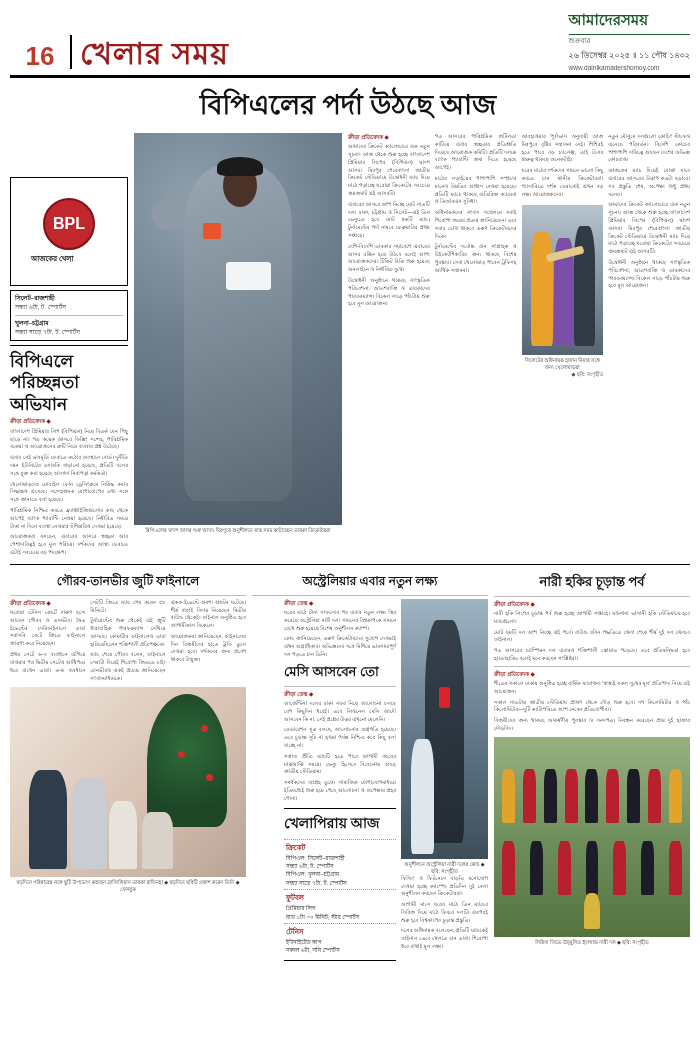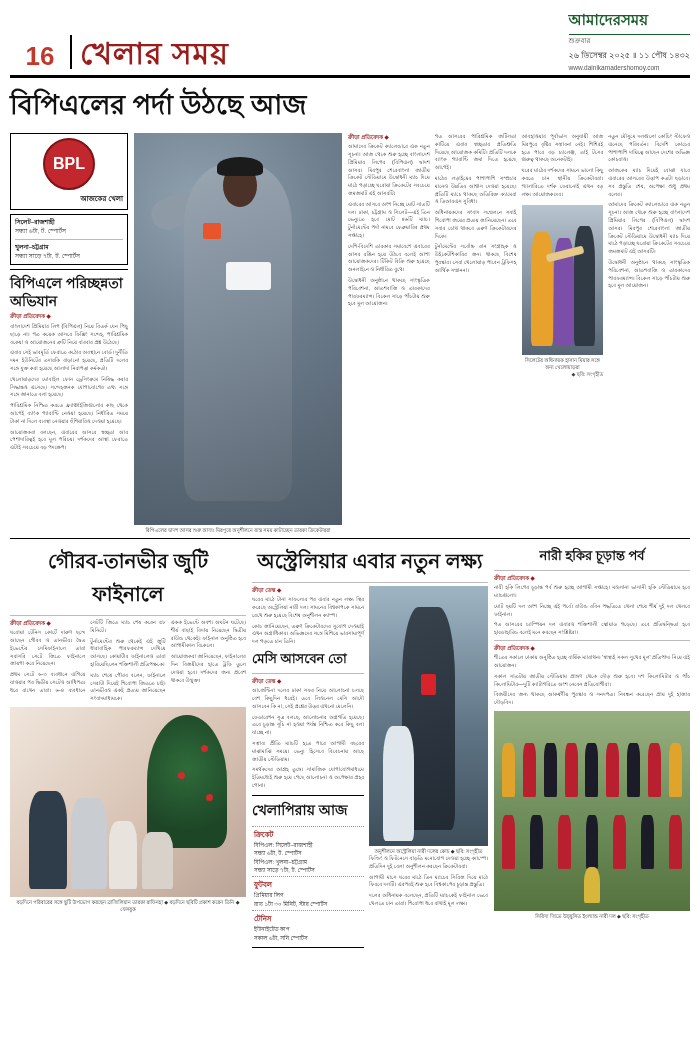--- a/index.html
+++ b/index.html
@@ -38,57 +38,58 @@
   .paper-logo {
     font-size:15px; font-weight:bold; color:#1a5c2a;
     border-bottom:1px solid #1a5c2a; padding-bottom:1px;
   }
   .pub-date { font-size:8px; color:#222; margin-top:2px; }
   .pub-day { font-size:7px; color:#444; }
   .website { font-size:6.5px; color:#555; margin-top:2px; }
 
   
   .lead-head {
-    text-align:left;
+    text-align:center;
     font-size:27px; font-weight:bold; color:#111;
     margin:6px 0 4px 0;
     padding-right:4px;
   }
 
   .rule { height:1px; background:#000; margin:4px 0; }
   .rule-thin { height:1px; background:#bbb; margin:3px 0; }
 
   
   .top-zone { display:flex; gap:6px; }
   .col-left { width:118px; flex:none; }
   .col-photo { width:208px; flex:none; }
   .col-text { flex:1; display:flex; gap:5px; }
 
   .tinycol { font-size:5.2px; line-height:1.5; color:#222; text-align:justify; }
   .tinycol p { margin:0 0 3px 0; }
 
   
   .promo-box {
-    border:1px solid #000; padding:4px; text-align:right;
+    border:1px solid #000; padding:20px; text-align:left;
     margin-bottom:4px;
+    margin-top:44px;
   }
   .bpl-badge {
     width:52px;height:52px;border-radius:50%;
     background:#c1272d; color:#fff; margin:0 auto;
     display:flex;align-items:center;justify-content:center;
     font-weight:bold;font-size:16px; line-height:1;
     border:2px solid #7d1418;
   }
   .promo-label { font-size:7px; font-weight:bold; margin-top:3px; }
   .sched-box { border:1px solid #000; padding:3px 4px; font-size:6px; line-height:1.5; }
   .sched-box .m { font-weight:bold; }
   .sched-box .t { color:#333; }
 
   .sub-head {
-    font-size:14px; font-weight:bold; line-height:1.25;
+    font-size:17px; font-weight:bold; line-height:1.25;
     margin:5px 0 3px 0;
   }
   .byline { font-size:5.5px; font-weight:bold; color:#9b1b1b; margin-bottom:2px; }
 
   
   .photo { position:relative; overflow:hidden; background:#cfd6dd; }
   .cap { font-size:5px; color:#333; line-height:1.4; padding:2px 1px 0 1px; text-align:center; }
   .credit { font-size:5px; text-align:right; color:#444; }
 
   .main-photo { height:392px; }
@@ -131,21 +132,21 @@
   .sp-f1 { position:absolute; left:12%; top:18%; width:26%; height:76%; background:#e8a22b; border-radius:30% 30% 8% 8%; }
   .sp-f2 { position:absolute; left:40%; top:22%; width:24%; height:72%; background:#7b4ea8; border-radius:30% 30% 8% 8%; }
   .sp-f3 { position:absolute; left:64%; top:14%; width:26%; height:80%; background:#2f3a45; border-radius:30% 30% 8% 8%; }
   .sp-bat { position:absolute; left:30%; top:30%; width:46%; height:5%; background:#e4c98a; transform:rotate(-14deg); border-radius:3px; }
 
   
   .mid-zone { display:flex; gap:6px; margin-top:2px; }
   .mz-a { width:236px; }
   .mz-b { width:236px; }
   .mz-c { flex:1; }
-  .mid-head { font-size:20px; font-weight:bold; margin:3px 0 3px 0; }
+  .mid-head { font-size:12px; font-weight:bold; margin:3px 0 3px 0; }
   .mid-head.sm { font-size:13px; }
   .mid-head.c { text-align:center; }
   .mid-head.r { text-align:center; }
   .three-col { column-count:3; column-gap:5px; }
 
   .family-photo { height:190px; margin-top:4px; }
   .fp-bg { position:absolute; inset:0; background:linear-gradient(135deg,#f0e6dc 0%,#d8c3b4 55%,#b9a396 100%); }
   .fp-tree { position:absolute; right:8%; top:4%; width:34%; height:70%; background:radial-gradient(circle at 50% 40%, #2f6b3a 0%, #1d4627 70%); border-radius:50% 50% 14% 14%; }
   .fp-ball { position:absolute; width:7px;height:7px;border-radius:50%;background:#cf2c2c; }
   .fp-p { position:absolute; bottom:4%; background:#3b4a58; border-radius:30% 30% 6% 6%; }
@@ -299,21 +300,21 @@
         <div class="fp-p" style="left:42%;width:12%;height:36%;background:#e8e3dd"></div>
         <div class="fp-p" style="left:56%;width:13%;height:30%;background:#d9d2cb"></div>
       </div>
       <div class="cap">বড়দিনে পরিবারের সঙ্গে ছুটি উপভোগ করছেন ব্রাজিলিয়ান তারকা রাফিনহা ◆ বড়দিনে ছবিটি প্রকাশ করেন তিনি ◆ ফেসবুক</div>
     </div>
 
     <div class="mz-b">
       <div class="mid-head c">অস্ট্রেলিয়ার এবার নতুন লক্ষ্য</div>
       <div class="rule-thin"></div>
 
-      <div style="display:flex; gap:5px;">
+      <div style="display:flex; gap:5px;margin-left:32px;">
         <div style="width:112px">
           <div class="tinycol">
             <div class="byline">ক্রীড়া ডেস্ক ◆</div>
             <p>ঘরের মাঠে টানা সাফল্যের পর এবার নতুন লক্ষ্য স্থির করেছে অস্ট্রেলিয়া নারী দল। সামনের বিশ্বকাপকে সামনে রেখে শুরু হয়েছে বিশেষ অনুশীলন ক্যাম্প।</p>
             <p>কোচ জানিয়েছেন, তরুণ ক্রিকেটারদের সুযোগ দেওয়াই এখন অগ্রাধিকার। অভিজ্ঞদের সঙ্গে মিশিয়ে ভারসাম্যপূর্ণ দল গড়তে চান তিনি।</p>
           </div>
 
           <div class="mid-head sm">মেসি আসবেন তো</div>
           <div class="rule-thin"></div>
           <div class="tinycol">

